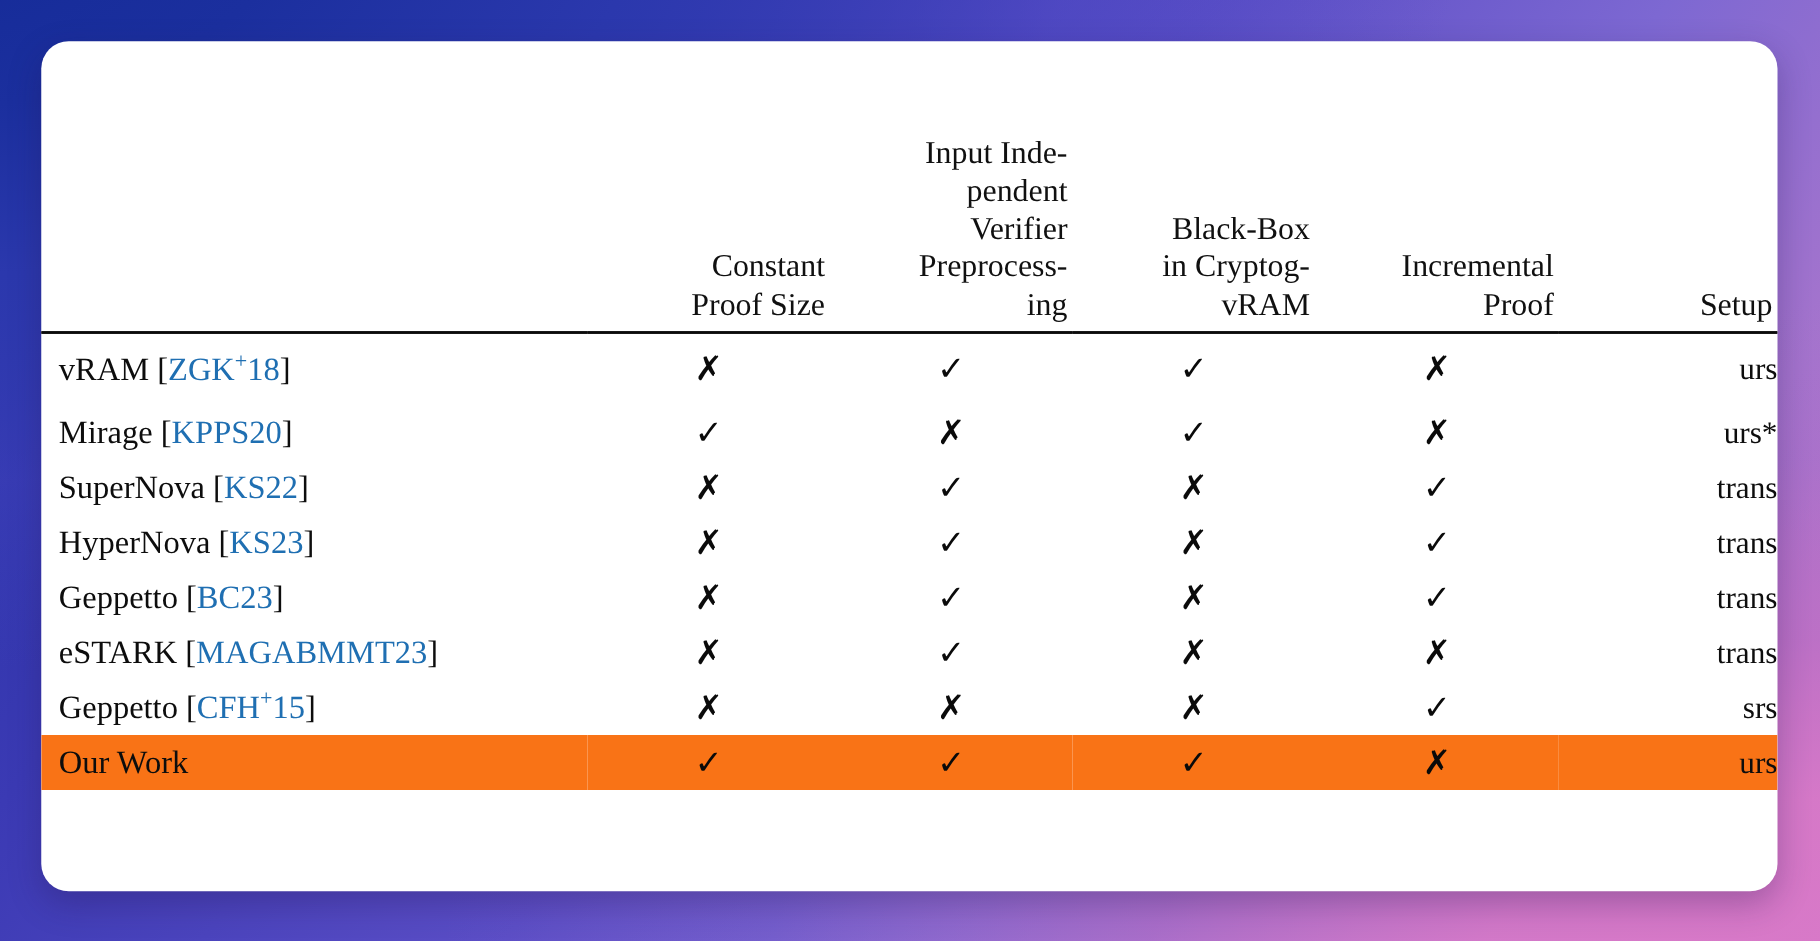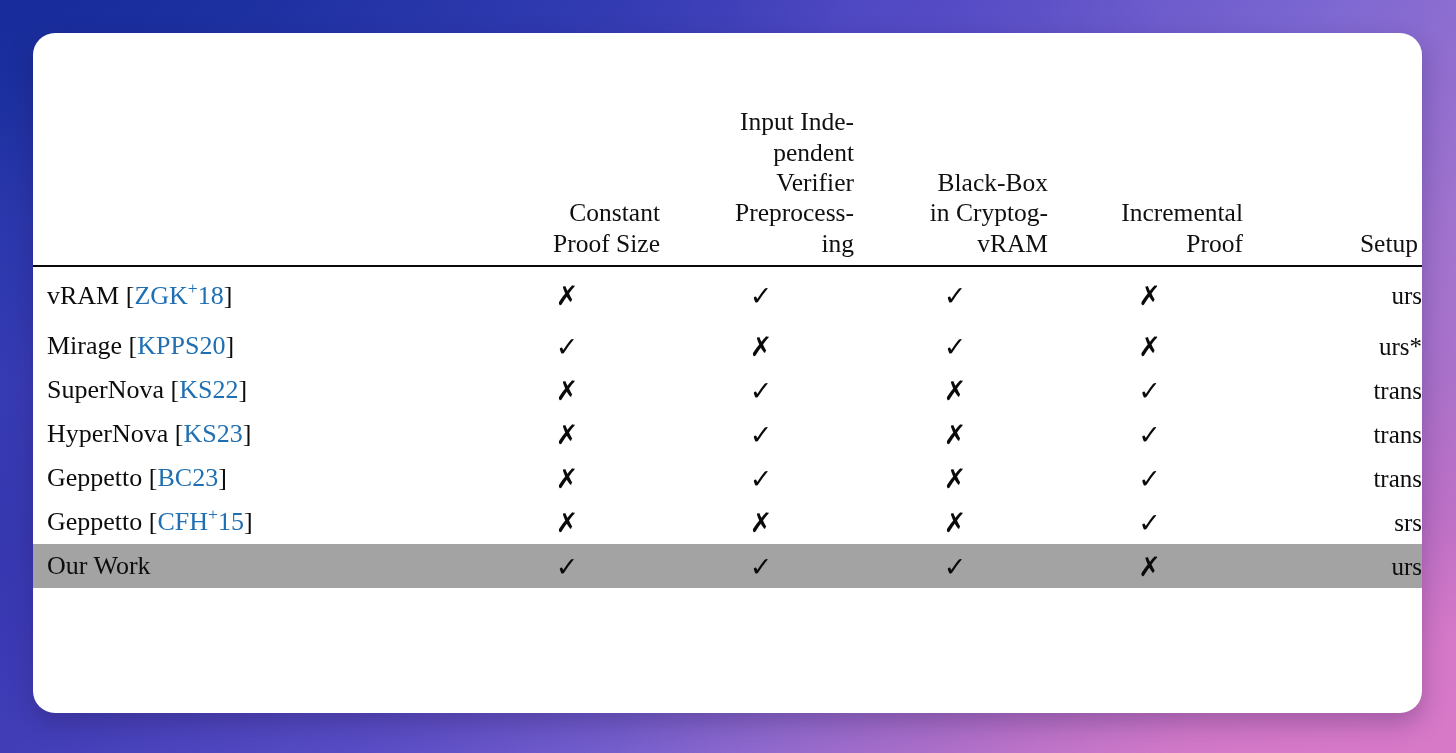--- a/index.html
+++ b/index.html
@@ -98,21 +98,21 @@
   }
 
   td.setup {
     text-align: right;
     font-size: 25px;
   }
 
   .cite { color: #1f6fb2; }
   .sup  { font-size: 0.68em; vertical-align: super; line-height: 0; }
 
-  tbody tr.highlight td { background: #a3a3a3; }
+  tbody tr.highlight td { background: #f97316; }
 
   
   tbody tr.first-row { height: 58px; }
 </style>
 </head>
 <body>
 
 <div id="backdrop"></div>
 
 <div id="card">
@@ -198,20 +198,28 @@
         </tr>
         <tr>
           <td class="rowname"><span>Geppetto</span><span> [</span><span class="cite">BC23</span><span>]</span></td>
           <td class="mark">✗</td>
           <td class="mark">✓</td>
           <td class="mark">✗</td>
           <td class="mark">✓</td>
           <td class="setup">trans</td>
         </tr>
         <tr>
+          <td class="rowname"><span>eSTARK</span><span> [</span><span class="cite">MAGABMMT23</span><span>]</span></td>
+          <td class="mark">✗</td>
+          <td class="mark">✓</td>
+          <td class="mark">✗</td>
+          <td class="mark">✗</td>
+          <td class="setup">trans</td>
+        </tr>
+        <tr>
           <td class="rowname"><span>Geppetto</span><span> [</span><span class="cite">CFH<span class="sup">+</span><span>15</span></span><span>]</span></td>
           <td class="mark">✗</td>
           <td class="mark">✗</td>
           <td class="mark">✗</td>
           <td class="mark">✓</td>
           <td class="setup">srs</td>
         </tr>
         <tr class="highlight">
           <td class="rowname"><span>Our Work</span></td>
           <td class="mark">✓</td>

